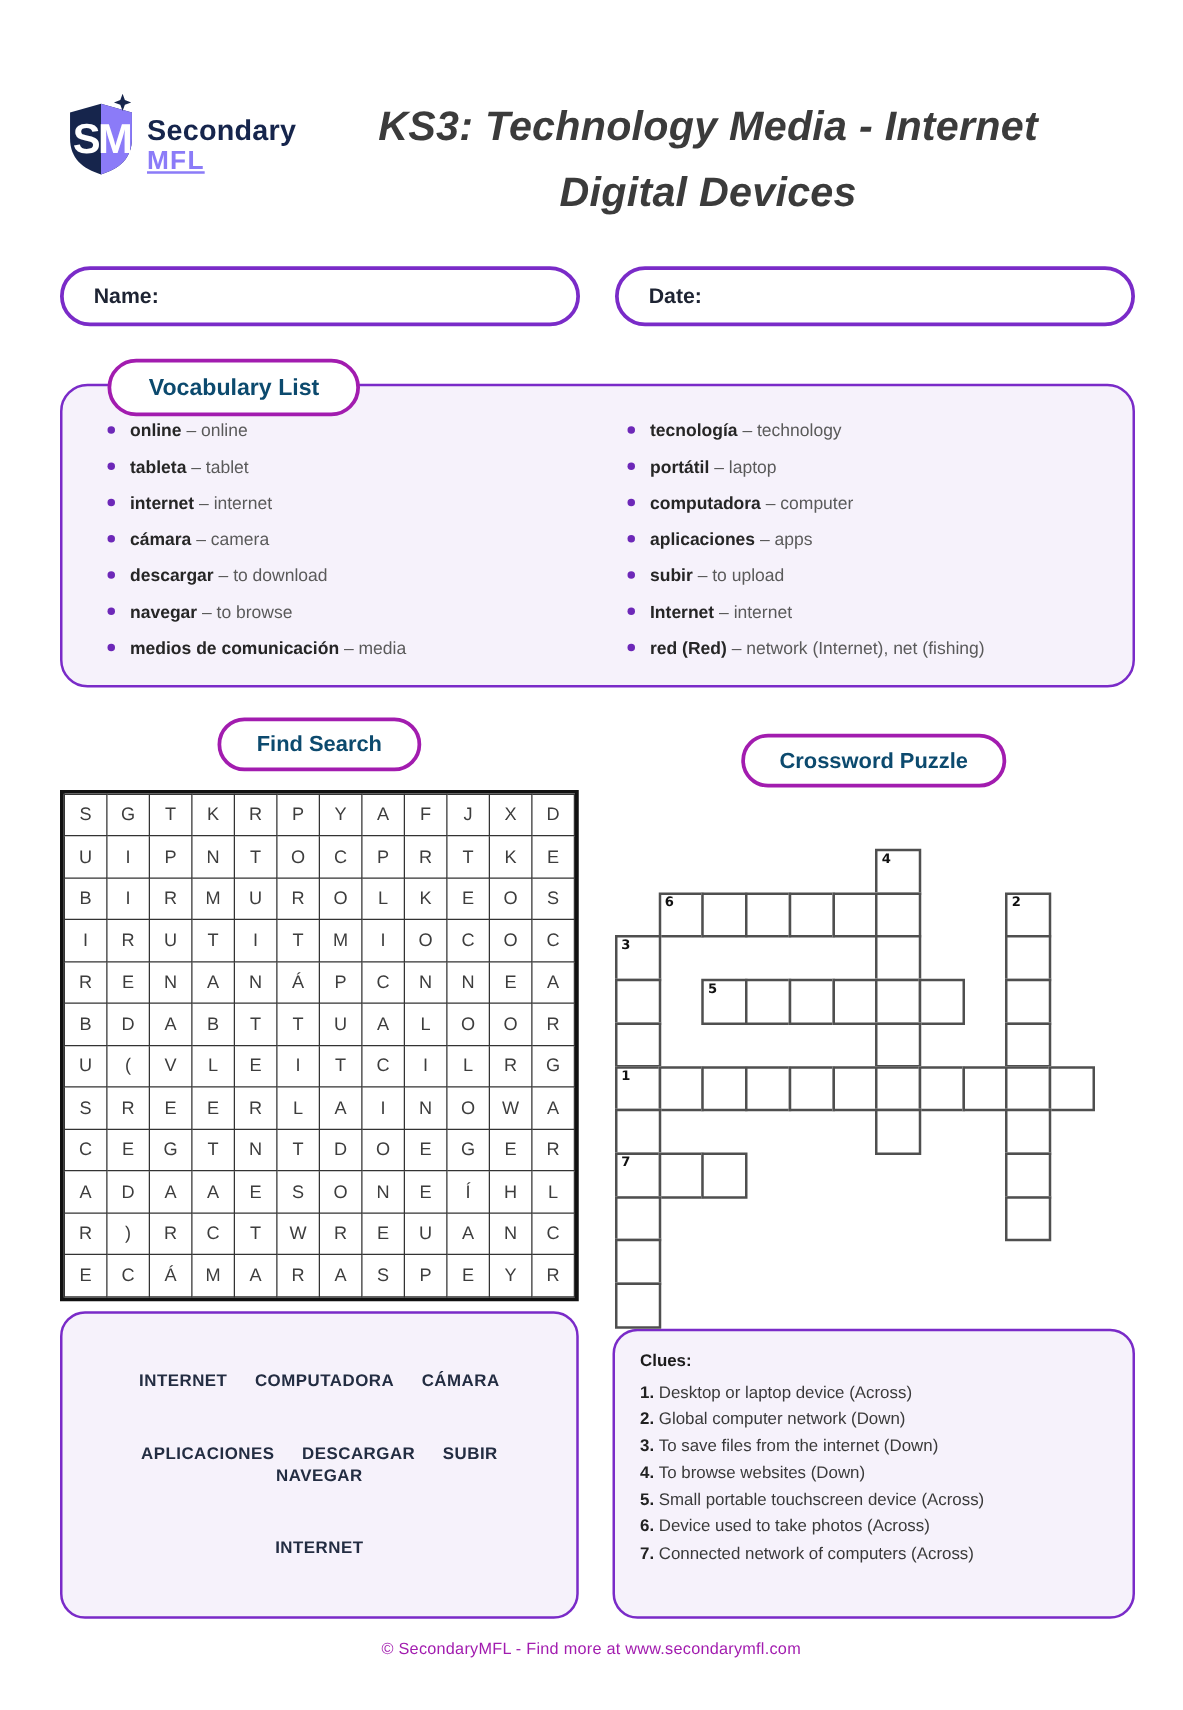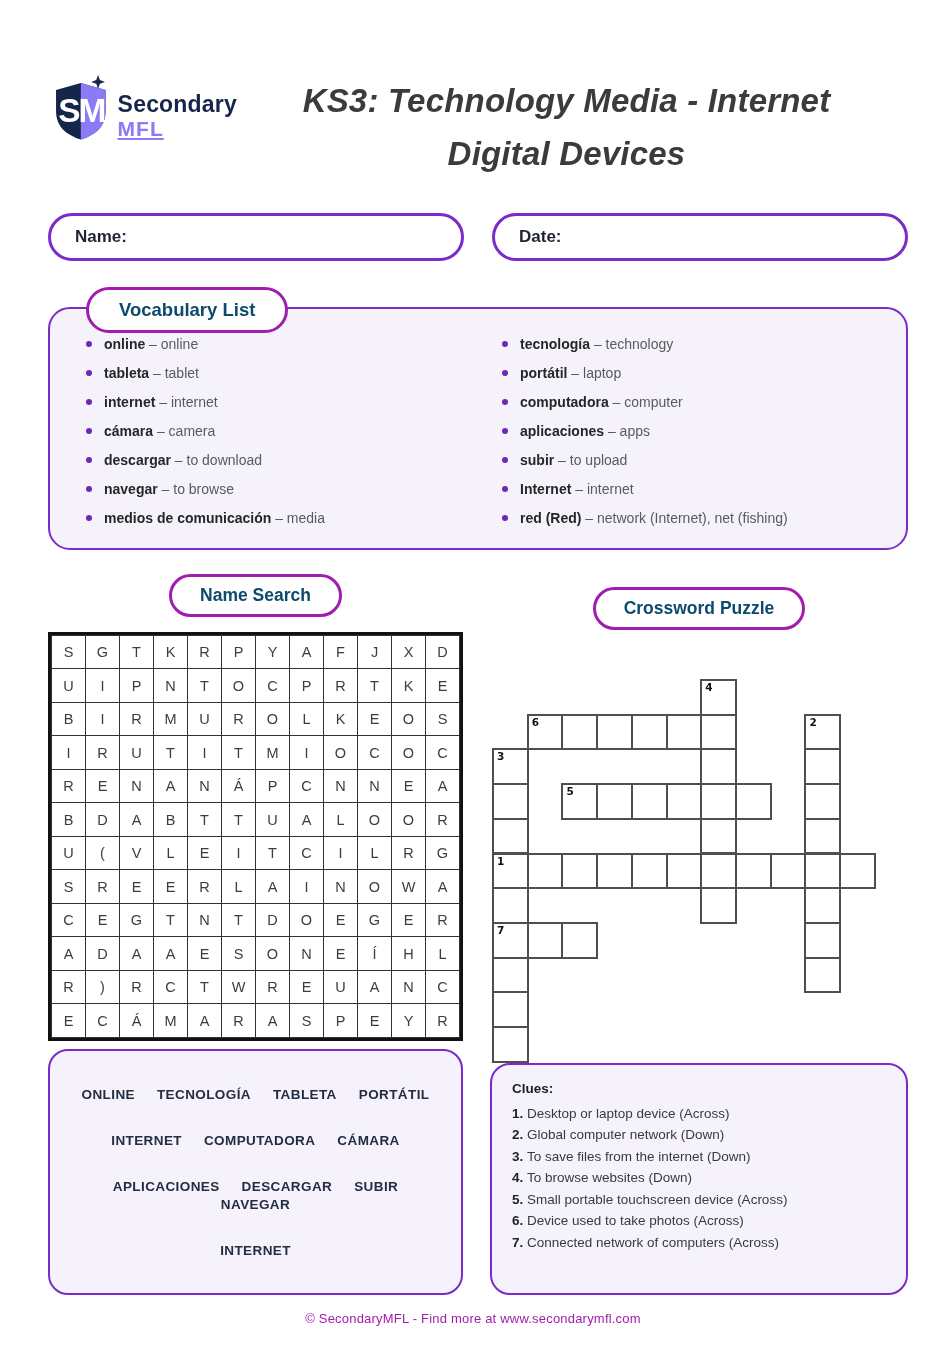--- a/index.html
+++ b/index.html
@@ -187,21 +187,21 @@
               <span><span class="term">red (Red)</span><span class="trans"> – network (Internet), net (fishing)</span></span>
             </li>
           </ul>
         </div>
     </div>
   </div>
 
   <div class="puzzles">
 
     <div class="pz-col pz-left">
-      <div class="pill col-pill">Name Search</div>
+      <div class="pill col-pill">Find Search</div>
       <div class="ws-wrap">
         <table class="ws">
             <tbody id="ws-body">
               <tr>
                 <td>S</td>
                 <td>G</td>
                 <td>T</td>
                 <td>K</td>
                 <td>R</td>
                 <td>P</td>
@@ -363,21 +363,20 @@
                 <td>S</td>
                 <td>P</td>
                 <td>E</td>
                 <td>Y</td>
                 <td>R</td>
               </tr>
             </tbody>
           </table>
       </div>
       <div class="bank-box" id="bank-box">
-          <div class="bank-line"><span class="bank-word">ONLINE</span><span class="bank-word">TECNOLOGÍA</span><span class="bank-word">TABLETA</span><span class="bank-word">PORTÁTIL</span></div>
           <div class="bank-line"><span class="bank-word">INTERNET</span><span class="bank-word">COMPUTADORA</span><span class="bank-word">CÁMARA</span></div>
           <div class="bank-line"><span class="bank-word">APLICACIONES</span><span class="bank-word">DESCARGAR</span><span class="bank-word">SUBIR</span><span class="bank-word">NAVEGAR</span></div>
           <div class="bank-line"><span class="bank-word">INTERNET</span></div>
         </div>
     </div>
 
     <div class="pz-col pz-right">
       <div class="pill col-pill">Crossword Puzzle</div>
       <div class="cw-area" id="cw-area">
           <div class="cw-cell" style="left: 208.32px; top: 0px;">

